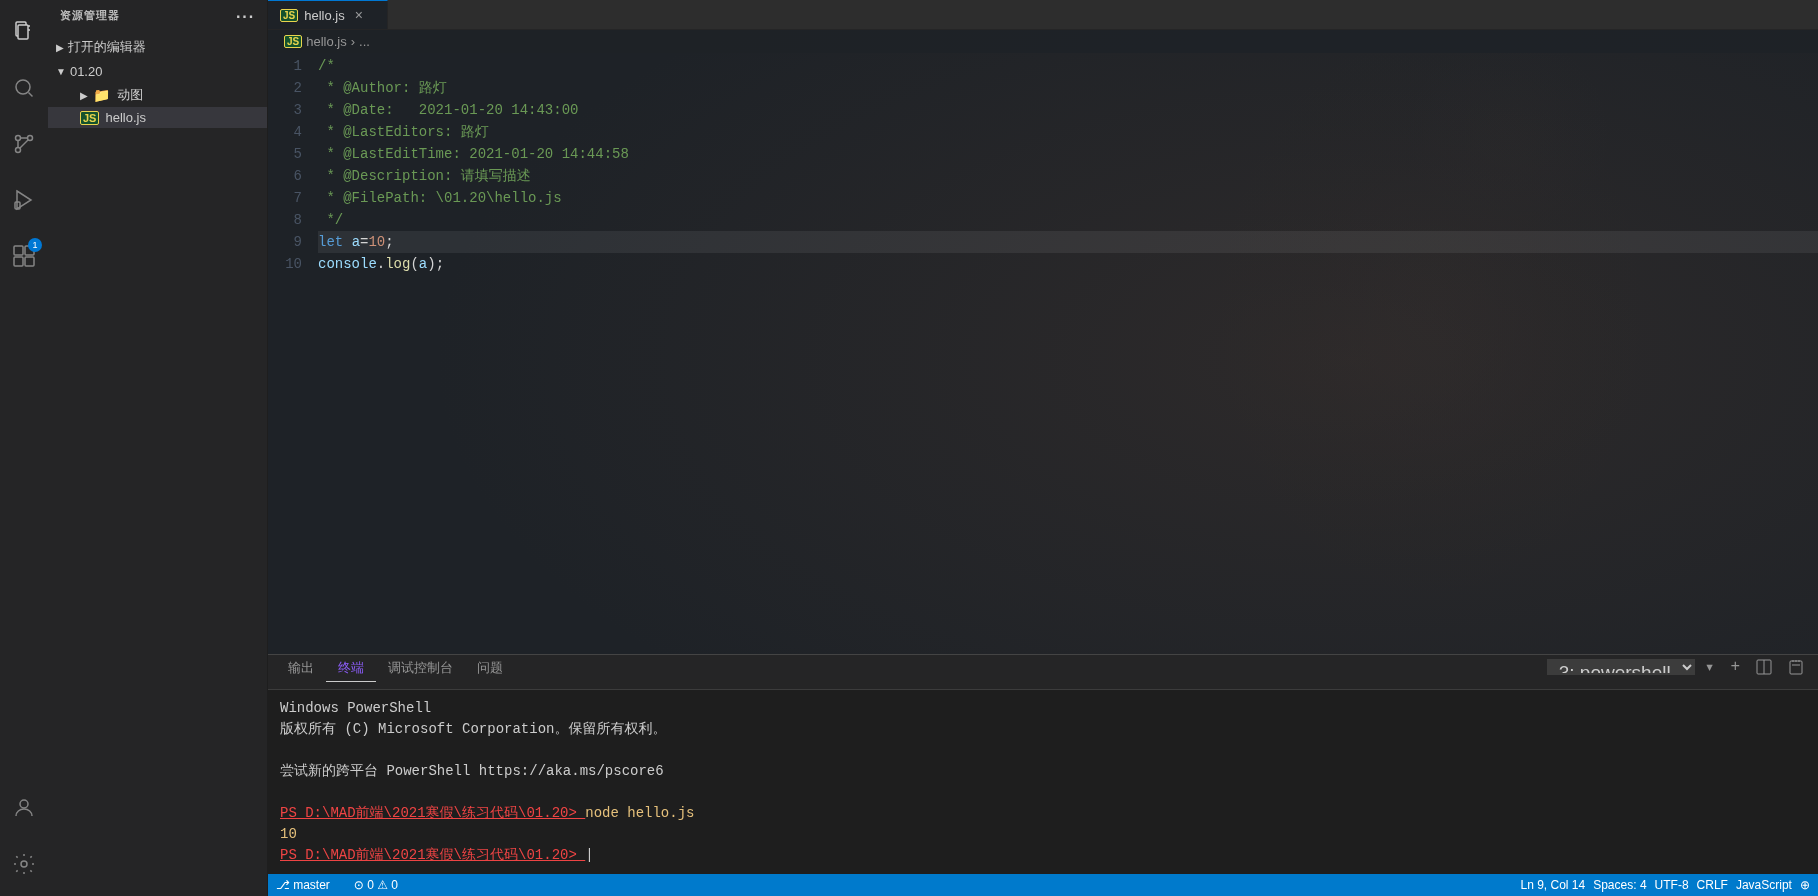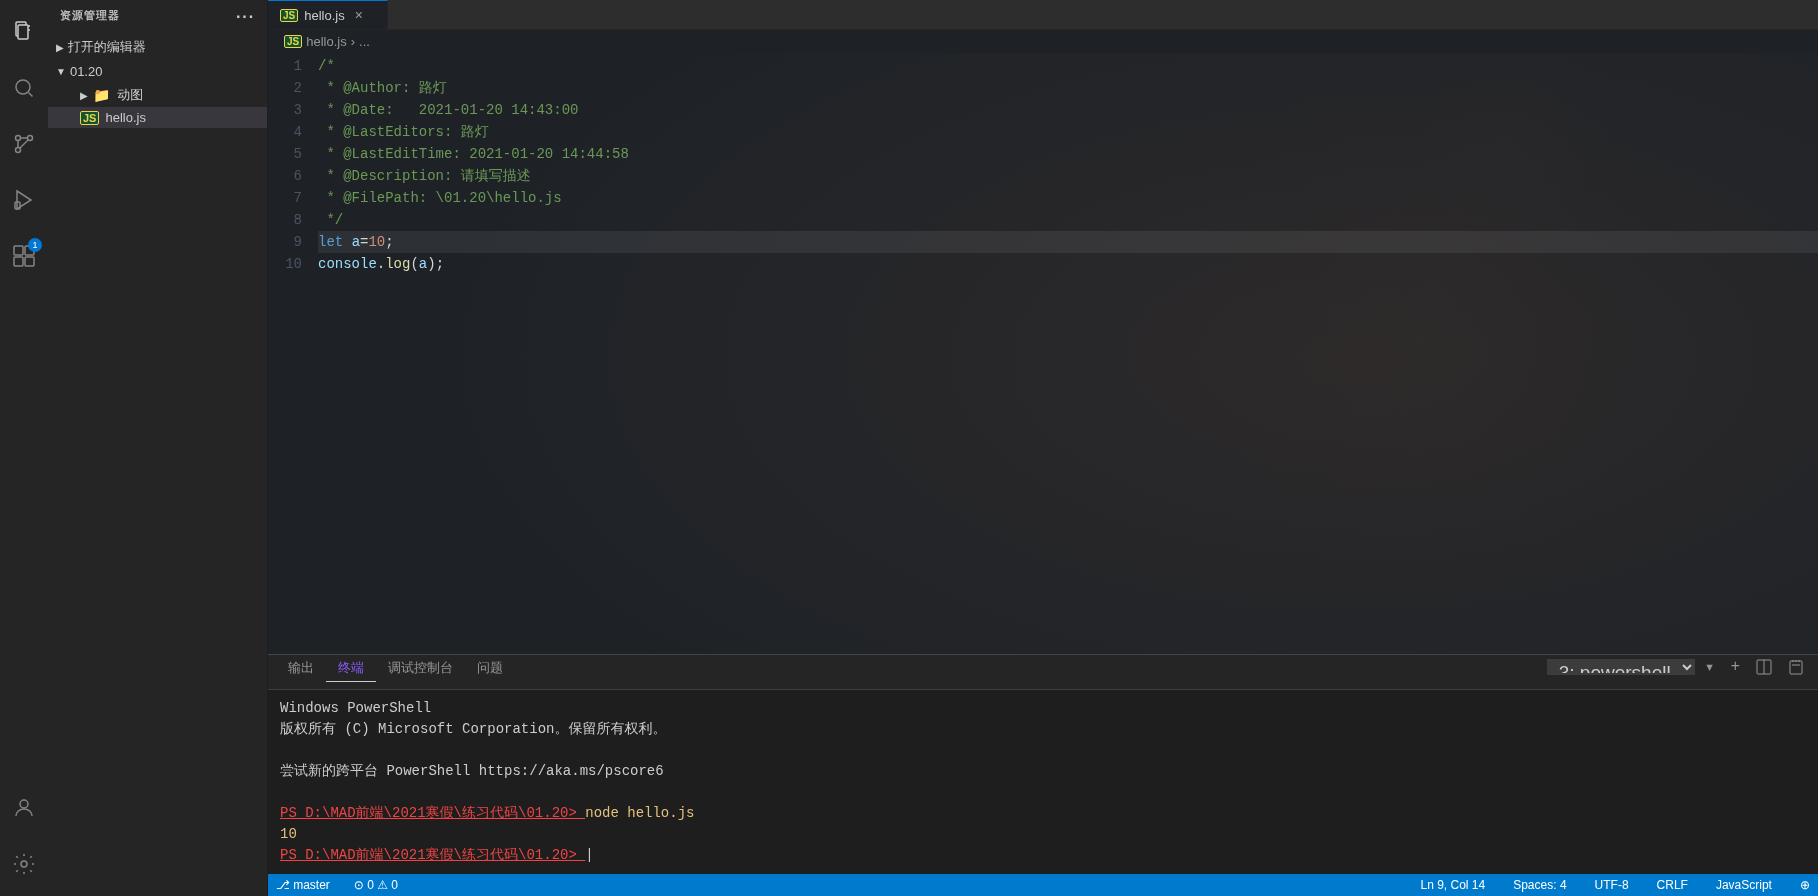--- a/index.html
+++ b/index.html
@@ -390,21 +390,21 @@
     }
 
     .status-left {
       display: flex;
       gap: 24px;
     }
 
     .status-right {
       margin-left: auto;
       display: flex;
-      gap: 28px;
+      gap: 8px;
     }
   </style>
 </head>
 <body>
 
 <div class="activity-bar">
   <div class="activity-icon active">
     <svg width="24" height="24" viewBox="0 0 24 24" fill="none" stroke="currentColor" stroke-width="1.5">
       <rect x="4" y="2" width="10" height="14" rx="1"></rect>
       <path d="M8 6h10M8 10h10M8 14h6"></path>

